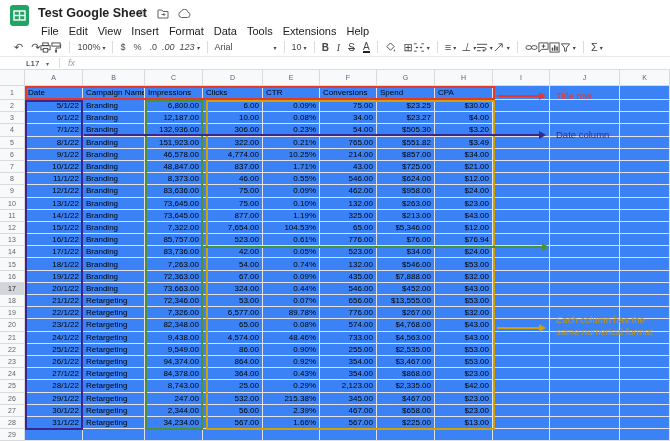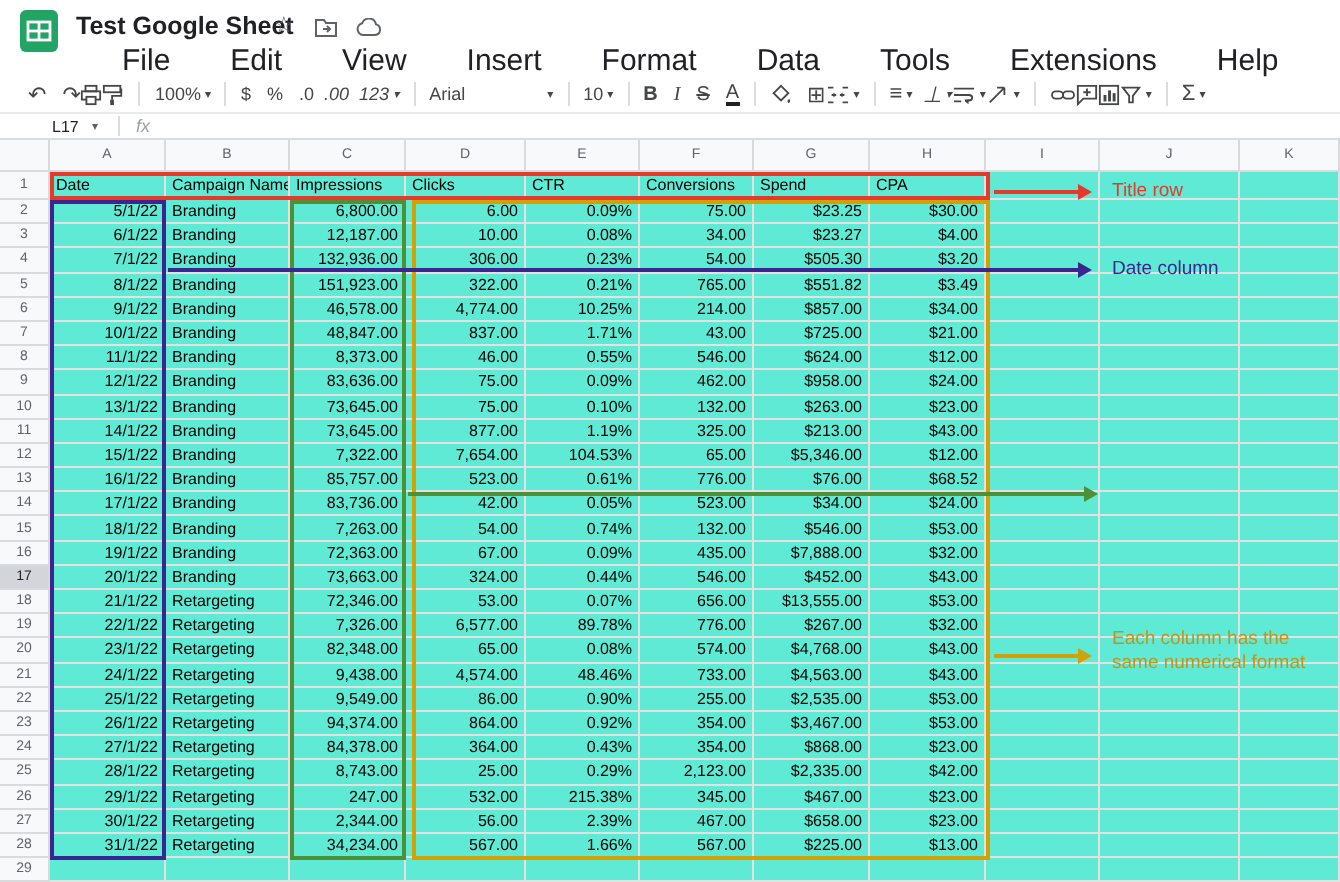--- a/index.html
+++ b/index.html
@@ -9,21 +9,21 @@
   
   #titlebar { position:absolute; left:0; top:0; width:670px; height:24px; display:flex; align-items:center; }
   #logo { position:absolute; left:9px; top:5px; width:21px; height:21px; }
   #doc-title { position:absolute; left:38px; top:6px; font-size:12.5px; font-weight:bold; color:#202124; }
   .tb-ico { position:absolute; top:8px; color:#5f6368; font-size:11px; line-height:11px; }
   #star { left:137px; }
   #folder { left:157px; top:9px; }
   #cloud { left:178px; top:9px; }
 
   #menubar { position:absolute; left:36px; top:24px; height:13px; display:flex; align-items:center; }
-  .menu-item { font-size:15px; color:#202124; padding:0 5px; white-space:nowrap;margin-left:20px; }
+  .menu-item { font-size:11px; color:#202124; padding:0 5px; white-space:nowrap; }
   #last-edit { font-size:8px; color:#80868b; text-decoration:underline; margin-left:14px; white-space:nowrap; }
 
   #toolbar { position:absolute; left:0; top:38px; width:670px; height:18px; display:flex; align-items:center; padding-left:14px; }
   .t { color:#444746; font-size:9px; display:flex; align-items:center; white-space:nowrap; }
   .t.glyph { font-size:11px; }
   .t.gap { margin-left:8px; }
   .t.sgap { margin-left:5px;font-style:italic; }
   .sep { width:1px; height:12px; background:#dadce0; margin:0 7px; }
   .caret { font-size:6px; color:#444746; margin-left:2px; }
   .bold-b { font-weight:bold; font-size:10px; }
@@ -32,21 +32,21 @@
   .acolor { font-size:10px; border-bottom:2px solid #202124; line-height:9px; }
   svg.ti { display:block; }
 
   #formulabar { position:absolute; left:0; top:56px; width:670px; height:14px; border-top:1px solid #e8eaed; border-bottom:1px solid #dadce0; display:flex; align-items:center; }
   #namebox { width:46px; font-size:8px; color:#202124; padding-left:26px; }
   #nb-caret { font-size:6px; color:#5f6368; }
   #fb-sep { width:1px; height:10px; background:#dadce0; margin:0 8px 0 10px; }
   #fx { font-size:9px; font-style:italic; color:#9aa0a6; font-family:Liberation Sans, sans-serif; }
 
   
-  #grid { position:absolute; left:0; top:70px; width:670px; height:371px; display:grid; overflow:hidden; background:#5eead4; }
+  #grid { position:absolute; left:0; top:70px; width:670px; height:371px; display:grid; overflow:hidden; background:#3b82f6; }
   .hc { background:#f8f9fa; border-right:1px solid #d9dadc; border-bottom:1px solid #d9dadc; color:#5f6368; font-size:7px; display:flex; align-items:center; justify-content:center; }
   .hc.sel { background:#d2d5d9; color:#202124; }
   .cell { border-right:1px solid #e2e2e2; border-bottom:1px solid #e2e2e2; font-size:8px; color:#000; display:flex; align-items:center; padding:0 3px; overflow:hidden; white-space:nowrap; }
   .cell.right { justify-content:flex-end; }
   .cell.left { justify-content:flex-start; }
 
   
   #overlay { position:absolute; left:0; top:0; width:670px; height:441px; pointer-events:none; z-index:5; }
   .obox { position:absolute; border:2px solid; }
   .aline { position:absolute; height:2px; }
@@ -350,21 +350,21 @@
     <div class="cell"></div>
     <div class="cell"></div>
     <div class="hc">13</div>
     <div class="cell right">16/1/22</div>
     <div class="cell left">Branding</div>
     <div class="cell right">85,757.00</div>
     <div class="cell right">523.00</div>
     <div class="cell right">0.61%</div>
     <div class="cell right">776.00</div>
     <div class="cell right">$76.00</div>
-    <div class="cell right">$68.52</div>
+    <div class="cell right">$76.94</div>
     <div class="cell"></div>
     <div class="cell"></div>
     <div class="cell"></div>
     <div class="hc">14</div>
     <div class="cell right">17/1/22</div>
     <div class="cell left">Branding</div>
     <div class="cell right">83,736.00</div>
     <div class="cell right">42.00</div>
     <div class="cell right">0.05%</div>
     <div class="cell right">523.00</div>

